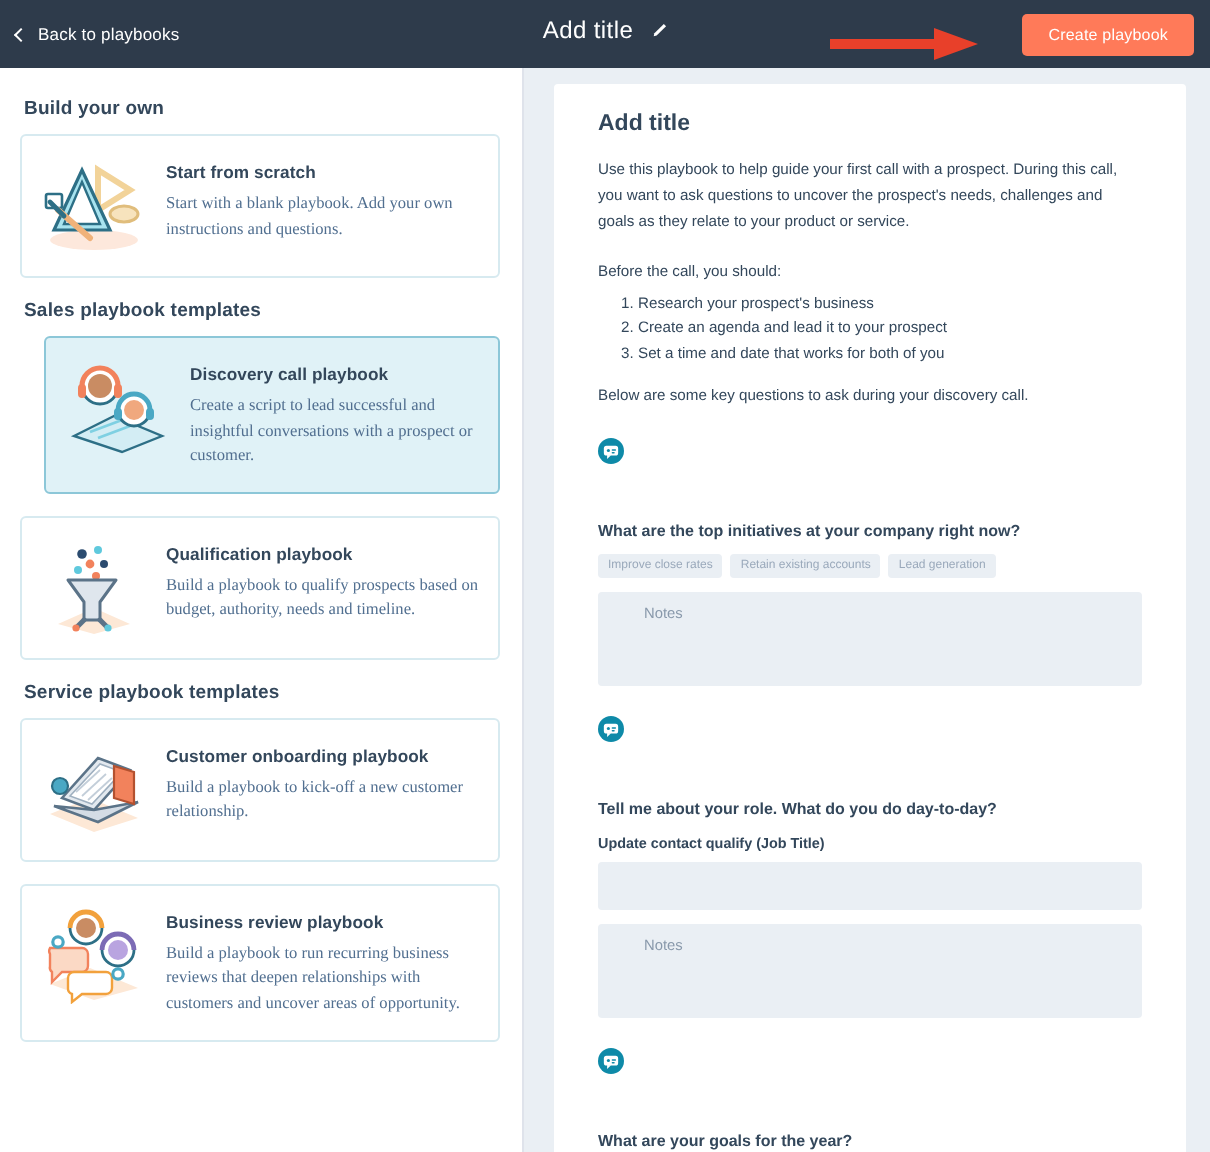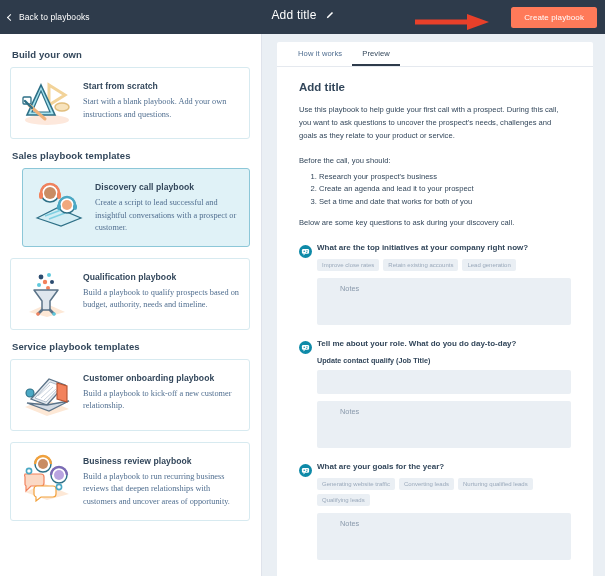--- a/index.html
+++ b/index.html
@@ -124,21 +124,21 @@
   .tab.active{ color:#33475b; border-bottom:2px solid #2e3b4b; font-weight:400; }
 
   .pv-body{ padding:14px 22px 0 22px; }
   .pv-title{ font-size:11.5px; font-weight:bold; color:#33475b; margin:0 0 10px 0; }
   .pv-para{ font-size:7.6px; color:#33475b; line-height:1.72; margin:0 0 14px 0; }
   .pv-lead{ font-size:7.6px; color:#33475b; margin:0 0 6px 0; }
   .pv-list{ margin:0 0 10px 0; padding-left:20px; }
   .pv-list li{ font-size:7.6px; color:#33475b; line-height:1.62; }
   .pv-closing{ font-size:7.6px; color:#33475b; margin:0 0 16px 0; }
 
-  .question-block{ display:flex; gap:4px; margin-bottom:14px; }
+  .question-block{ display:flex; gap:24px; margin-bottom:14px;flex-direction:column; }
   .q-icon{ flex:0 0 14px; padding-top:1px; }
   .q-main{ flex:1; min-width:0; }
   .q-text{ font-size:8px; font-weight:bold; color:#33475b; margin-bottom:6px; line-height:1.3; }
   .q-sublabel{ font-size:7.2px; font-weight:bold; color:#33475b; margin-bottom:5px; }
   .tags{ display:flex; flex-wrap:wrap; gap:4px; margin-bottom:7px; }
   .tag{
     background:#eaeff4; color:#9aa9bb;
     font-size:6px; padding:3px 5px; border-radius:2px;
     white-space:nowrap; cursor:pointer;
   }
@@ -300,24 +300,20 @@
         <div class="card-title">Business review playbook</div>
         <div class="card-desc">Build a playbook to run recurring business reviews that deepen relationships with customers and uncover areas of opportunity.</div>
       </div>
     </div>
 
   </div>
 
   <div class="right">
     <div class="preview-card">
 
-      <div class="tabs">
-        <div class="tab">How it works</div>
-        <div class="tab active">Preview</div>
-      </div>
 
       <div class="pv-body">
         <div class="pv-title">Add title</div>
         <p class="pv-para">Use this playbook to help guide your first call with a prospect. During this call, you want to ask questions to uncover the prospect's needs, challenges and goals as they relate to your product or service.</p>
         <p class="pv-lead">Before the call, you should:</p>
         <ol class="pv-list">
           <li>Research your prospect's business</li>
           <li>Create an agenda and lead it to your prospect</li>
           <li>Set a time and date that works for both of you</li>
         </ol>

